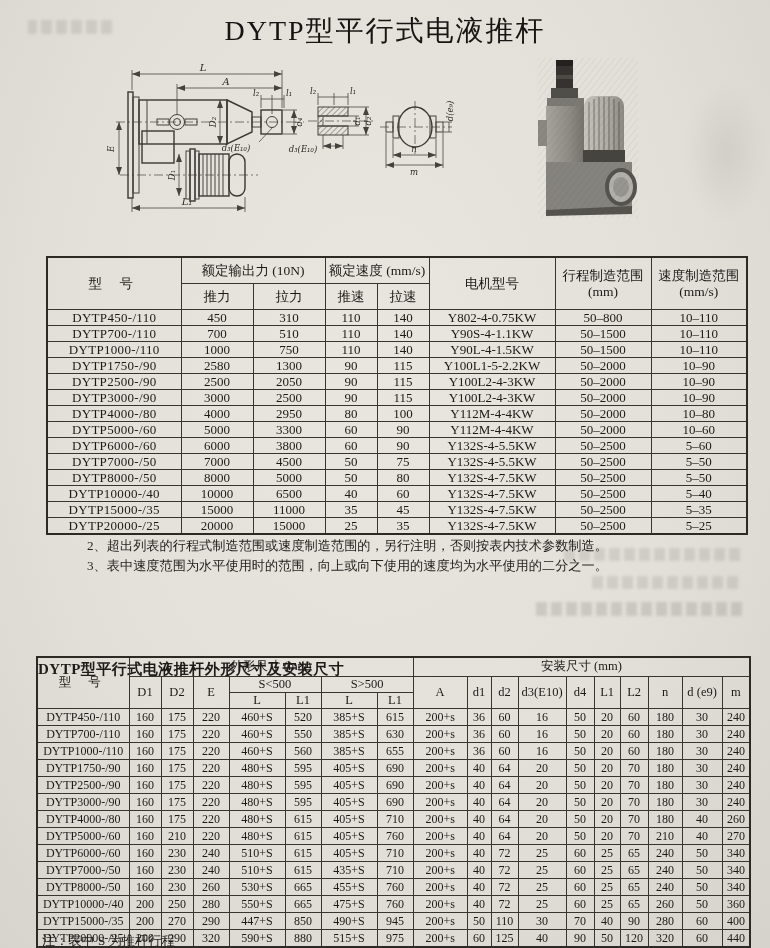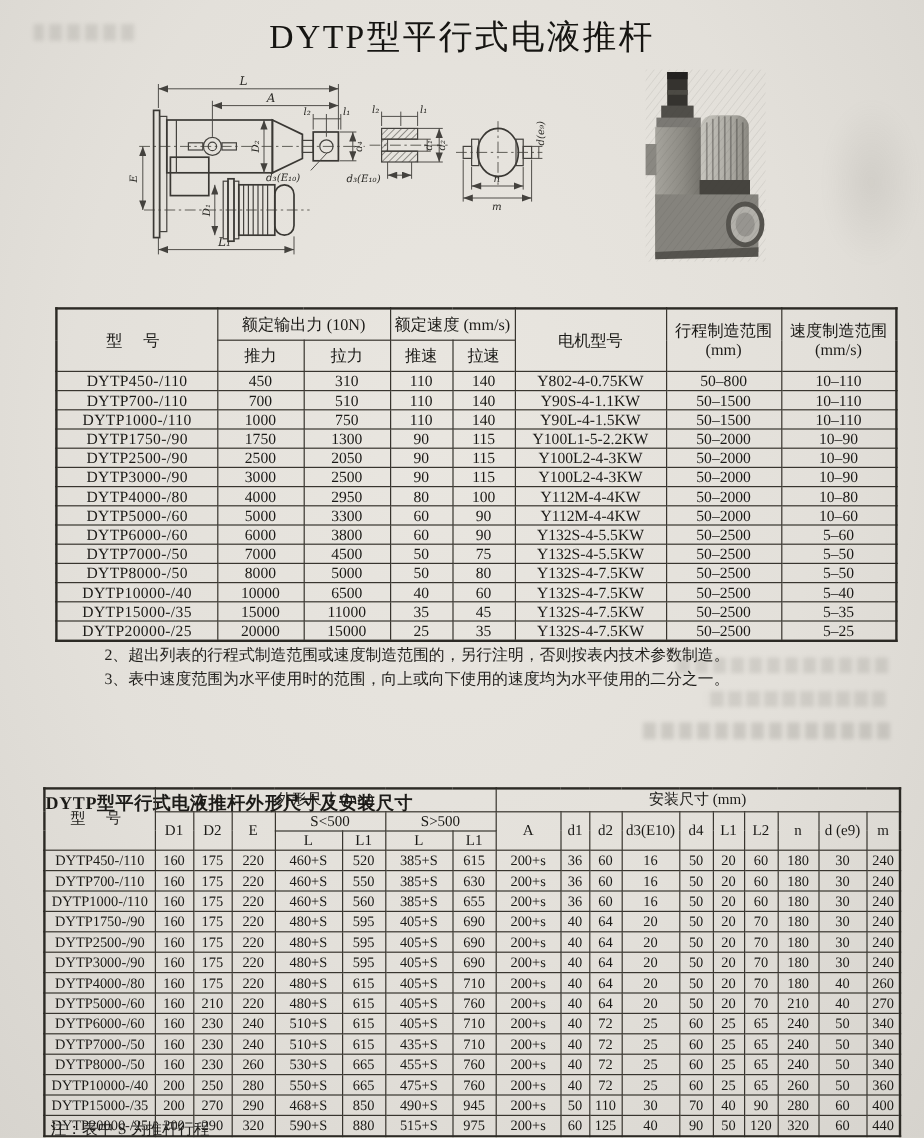--- a/index.html
+++ b/index.html
@@ -313,21 +313,21 @@
           <td>1000</td>
           <td>750</td>
           <td>110</td>
           <td>140</td>
           <td>Y90L-4-1.5KW</td>
           <td>50–1500</td>
           <td>10–110</td>
         </tr>
         <tr>
           <td class="model-col">DYTP1750-/90</td>
-          <td>1750</td>
+          <td>2580</td>
           <td>1300</td>
           <td>90</td>
           <td>115</td>
           <td>Y100L1-5-2.2KW</td>
           <td>50–2000</td>
           <td>10–90</td>
         </tr>
         <tr>
           <td class="model-col">DYTP2500-/90</td>
           <td>2500</td>
@@ -728,21 +728,21 @@
           <td>65</td>
           <td>260</td>
           <td>50</td>
           <td>360</td>
         </tr>
         <tr>
           <td class="model-col">DYTP15000-/35</td>
           <td>200</td>
           <td>270</td>
           <td>290</td>
-          <td>468+S</td>
+          <td>447+S</td>
           <td>850</td>
           <td>490+S</td>
           <td>945</td>
           <td>200+s</td>
           <td>50</td>
           <td>110</td>
           <td>30</td>
           <td>70</td>
           <td>40</td>
           <td>90</td>

